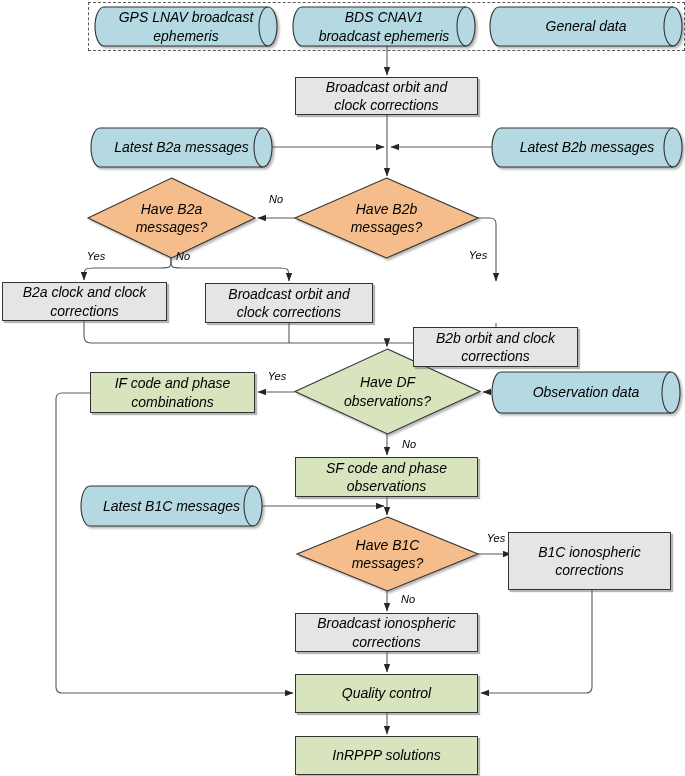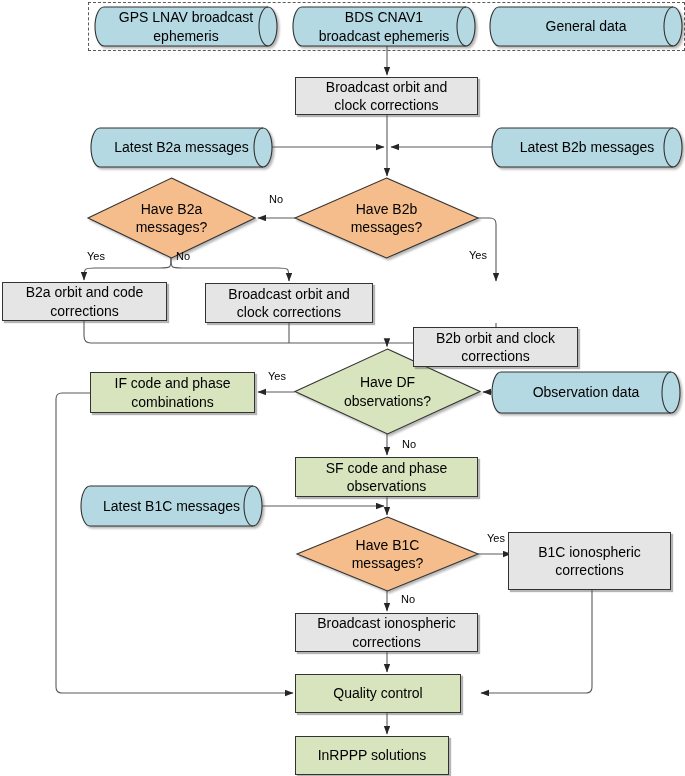--- a/index.html
+++ b/index.html
@@ -1,19 +1,20 @@
 <!DOCTYPE html>
 <html><head>
 <meta charset="utf-8">
 <style>
   html,body{margin:0;padding:0;background:#ffffff;}
   .canvas{
     position:relative;width:685px;height:776px;background:#fff;
     font-family:"Liberation Sans","DejaVu Sans",sans-serif;color:#000;
     overflow:hidden;
+    font-style:italic;
   }
   .dashed-frame{
     position:absolute;border:1px dashed #5a5a5a;background:transparent;
   }
   .conn{position:absolute;left:0;top:0;overflow:visible;}
   .node{
     position:absolute;display:flex;align-items:center;justify-content:center;
     text-align:center;white-space:pre-line;font-size:14px;line-height:1.3;
     box-sizing:border-box;
   }
@@ -136,44 +137,44 @@
 
   <svg class="shape-svg" style="left:297px;top:517px;" width="181" height="74">
     <polygon class="fill-orange" points="90.5,0 181,37 90.5,74 0,37"></polygon>
   </svg>
   <div class="node overlay" style="left:297px;top:517px;width:181px;height:74px;">Have B1C
 messages?</div>
 
   <div class="node rect orange" style="left:295px;top:77px;width:183px;height:38px;">Broadcast orbit and
 clock corrections</div>
 
-  <div class="node rect orange" style="left:2px;top:282px;width:165px;height:39px;">B2a orbit and code
+  <div class="node rect orange" style="left:2px;top:282px;width:165px;height:39px;">B2a clock and clock
 corrections</div>
 
   <div class="node rect orange" style="left:205px;top:283px;width:168px;height:40px;">Broadcast orbit and
 clock corrections</div>
 
   <div class="node rect orange" style="left:413px;top:283px;width:165px;height:40px;margin-top:44px;">B2b orbit and clock
 corrections</div>
 
   <div class="node rect green" style="left:295px;top:457px;width:183px;height:40px;">SF code and phase
 observations</div>
 
   <div class="node rect green" style="left:90px;top:372px;width:165px;height:41px;">IF code and phase
 combinations</div>
 
   <div class="node rect orange" style="left:508px;top:532px;width:163px;height:58px;">B1C ionospheric
 corrections</div>
 
   <div class="node rect orange" style="left:295px;top:613px;width:183px;height:39px;">Broadcast ionospheric
 corrections</div>
 
-  <div class="node rect green" style="left:295px;top:674px;width:166px;height:39px;">Quality control</div>
+  <div class="node rect green" style="left:295px;top:674px;width:183px;height:39px;">Quality control</div>
 
-  <div class="node rect green" style="left:295px;top:736px;width:154px;height:39px;">InRPPP solutions</div>
+  <div class="node rect green" style="left:295px;top:736px;width:183px;height:39px;">InRPPP solutions</div>
 
   <div class="elabel" style="left:256px;top:190px;width:40px;">No</div>
   <div class="elabel" style="left:76px;top:247px;width:40px;">Yes</div>
   <div class="elabel" style="left:163px;top:247px;width:40px;">No</div>
   <div class="elabel" style="left:458px;top:246px;width:40px;">Yes</div>
   <div class="elabel" style="left:257px;top:367px;width:40px;">Yes</div>
   <div class="elabel" style="left:389px;top:435px;width:40px;">No</div>
   <div class="elabel" style="left:476px;top:529px;width:40px;">Yes</div>
   <div class="elabel" style="left:388px;top:590px;width:40px;">No</div>
 

